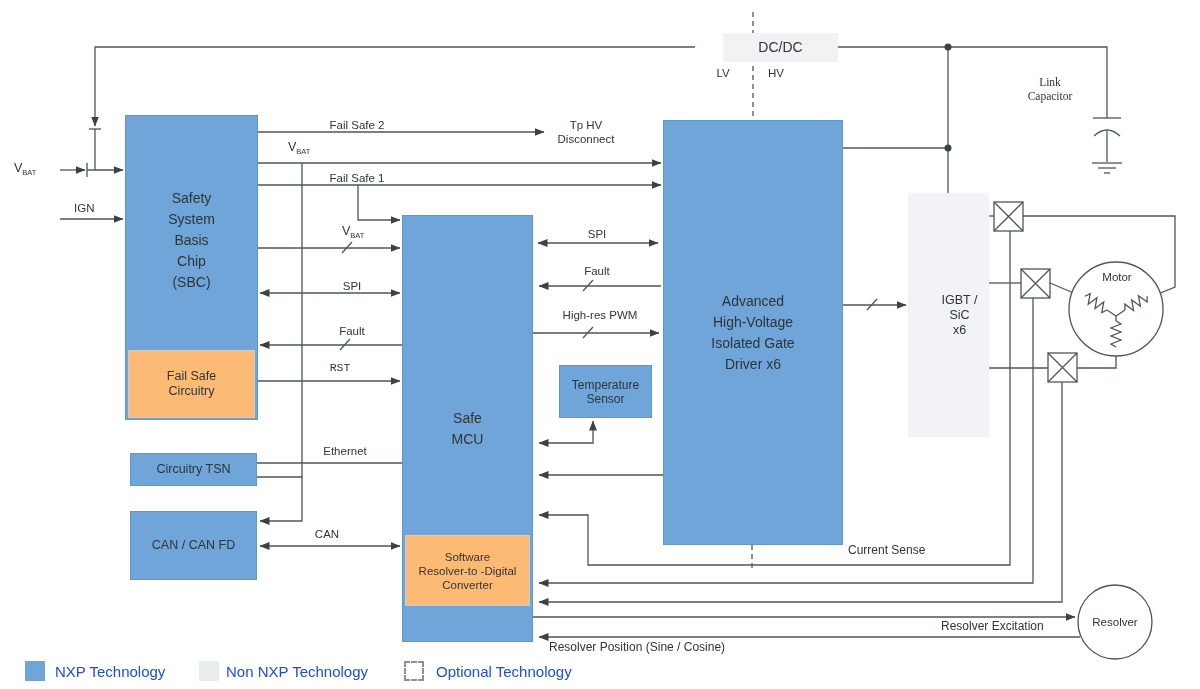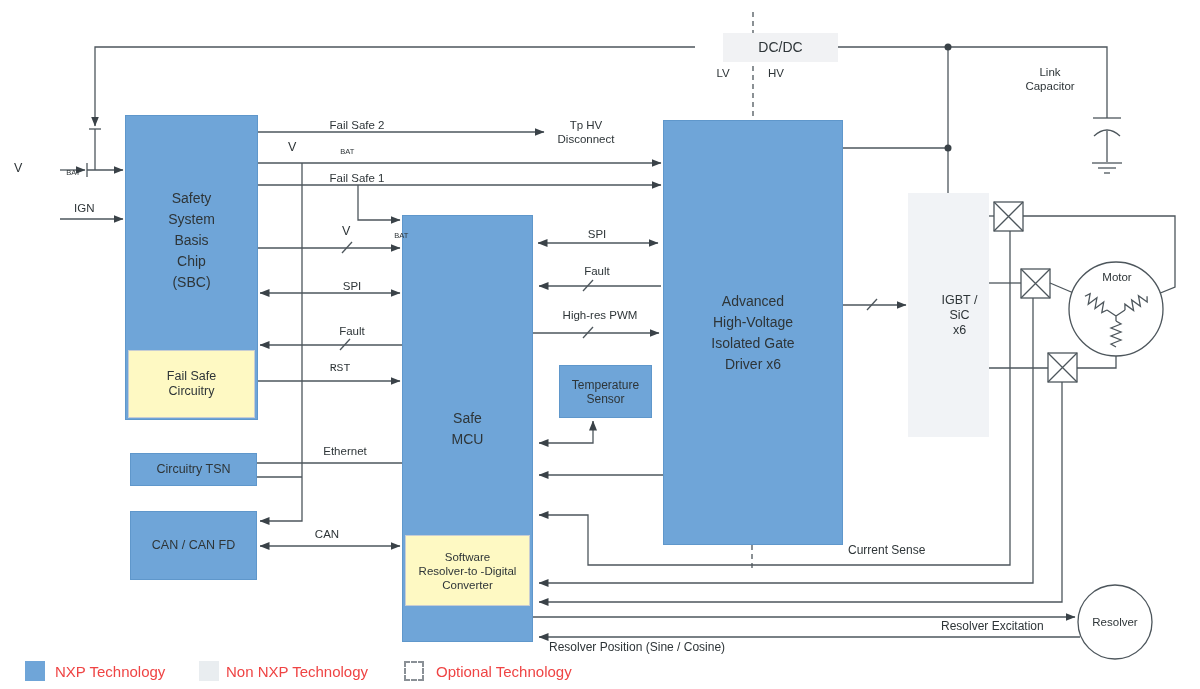--- a/index.html
+++ b/index.html
@@ -2,35 +2,35 @@
 <html><head>
 <meta charset="utf-8">
 <style>
   html,body{margin:0;padding:0;background:#ffffff;}
   #stage{position:relative;width:1200px;height:689px;background:#ffffff;overflow:hidden;
          font-family:"Liberation Sans","DejaVu Sans",sans-serif;color:#2e3538;}
   #wires{position:absolute;left:0;top:0;z-index:1;}
   .blk{position:absolute;z-index:2;display:flex;flex-direction:column;align-items:center;
        justify-content:center;text-align:center;white-space:pre-line;box-sizing:border-box;}
   .blue{background:#6FA5D8;border:1px solid #5F97CB;}
-  .light{background:#fef9c3;border:1px solid #C7CDD2;}
+  .light{background:#fdba74;border:1px solid #C7CDD2;}
   .gray{background:#F1F3F6;border:none;padding-left:22px;}
   .f14{font-size:14px;line-height:21px;}
   .f125{font-size:12.5px;line-height:15px;}
   .f12{font-size:12px;line-height:14px;}
   .f115{font-size:11.5px;line-height:14px;}
   .lbl{position:absolute;z-index:3;font-size:11.5px;line-height:14px;color:#2e3538;white-space:pre-line;}
   .ctr{text-align:center;}
   .vmain{font-size:12.5px;}
-  .vsub{font-size:7.5px;position:relative;top:3px;margin-left:44px;}
+  .vsub{font-size:7.5px;position:relative;top:3px;}
   .legend-sq{position:absolute;z-index:3;width:20px;height:20px;}
   .leg-nxp{background:#6FA5D8;}
   .leg-non{background:#E9EDF0;}
   .leg-opt{background:#ffffff;border:2px dashed #8a9096;box-sizing:border-box;}
-  .legend-lbl{position:absolute;z-index:3;font-size:15px;color:#ef4444;}
+  .legend-lbl{position:absolute;z-index:3;font-size:15px;color:#1d4ed8;}
 </style>
 </head>
 <body>
 
 <div id="stage">
 
   <svg id="wires" width="1200" height="689" viewBox="0 0 1200 689">
     <defs>
       <marker id="arr" viewBox="0 0 10 8" markerWidth="10" markerHeight="8" refX="9.5" refY="4" orient="auto-start-reverse" markerUnits="userSpaceOnUse">
         <path d="M0 0 L10 4 L0 8 Z" fill="#3a4248"></path>
@@ -200,21 +200,21 @@
   <div class="lbl ctr" style="left:286px;top:361px;width:108px;font-family:Liberation Mono, monospace;">RST</div>
   <div class="lbl ctr" style="left:295px;top:444px;width:100px;">Ethernet</div>
   <div class="lbl ctr" style="left:277px;top:527px;width:100px;">CAN</div>
 
   <div class="lbl ctr" style="left:547px;top:227px;width:100px;">SPI</div>
   <div class="lbl ctr" style="left:547px;top:264px;width:100px;">Fault</div>
   <div class="lbl ctr" style="left:537px;top:308px;width:126px;">High-res PWM</div>
 
   <div class="lbl ctr" style="left:710px;top:66px;width:26px;">LV</div>
   <div class="lbl ctr" style="left:763px;top:66px;width:26px;">HV</div>
-  <div class="lbl ctr" style="left:1000px;top:65px;width:100px;">Link
+  <div class="lbl ctr" style="left:1000px;top:75px;width:100px;font-family:Liberation Serif, serif;">Link
 Capacitor</div>
 
   <div class="lbl ctr" style="left:1067px;top:270px;width:100px;">Motor</div>
   <div class="lbl ctr" style="left:1065px;top:615px;width:100px;">Resolver</div>
 
   <div class="lbl" style="left:848px;top:543px;font-size:12px;">Current Sense</div>
   <div class="lbl" style="left:941px;top:619px;font-size:12px;">Resolver Excitation</div>
   <div class="lbl" style="left:549px;top:640px;font-size:12px;">Resolver Position (Sine / Cosine)</div>
 
   <div class="legend-sq leg-nxp" style="left:25px;top:661px;"></div>

